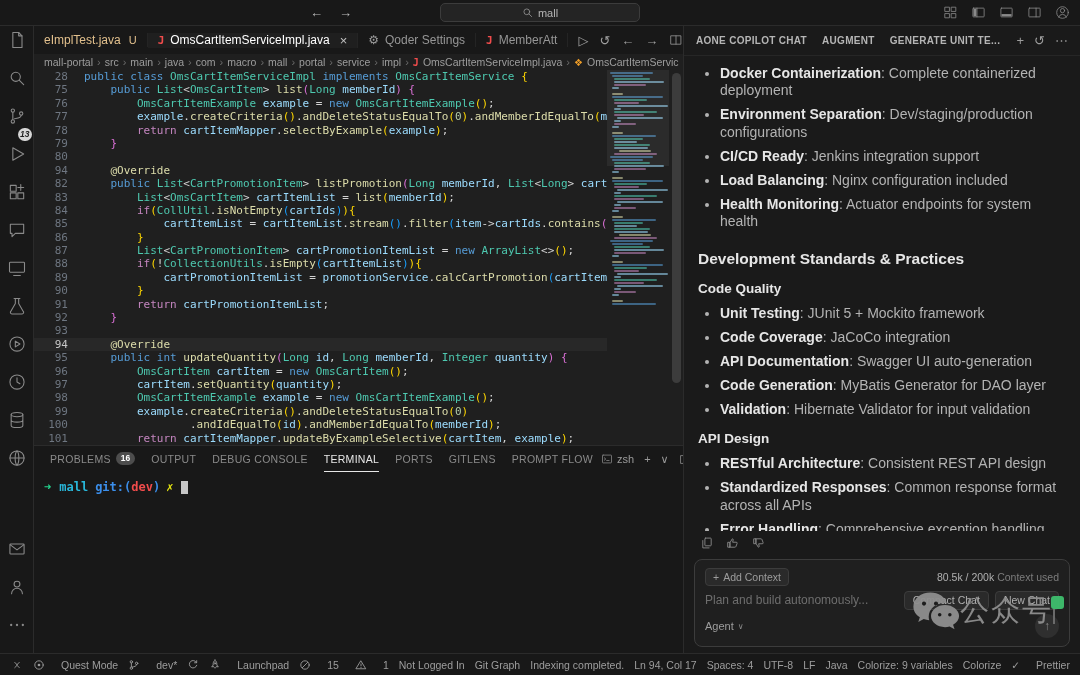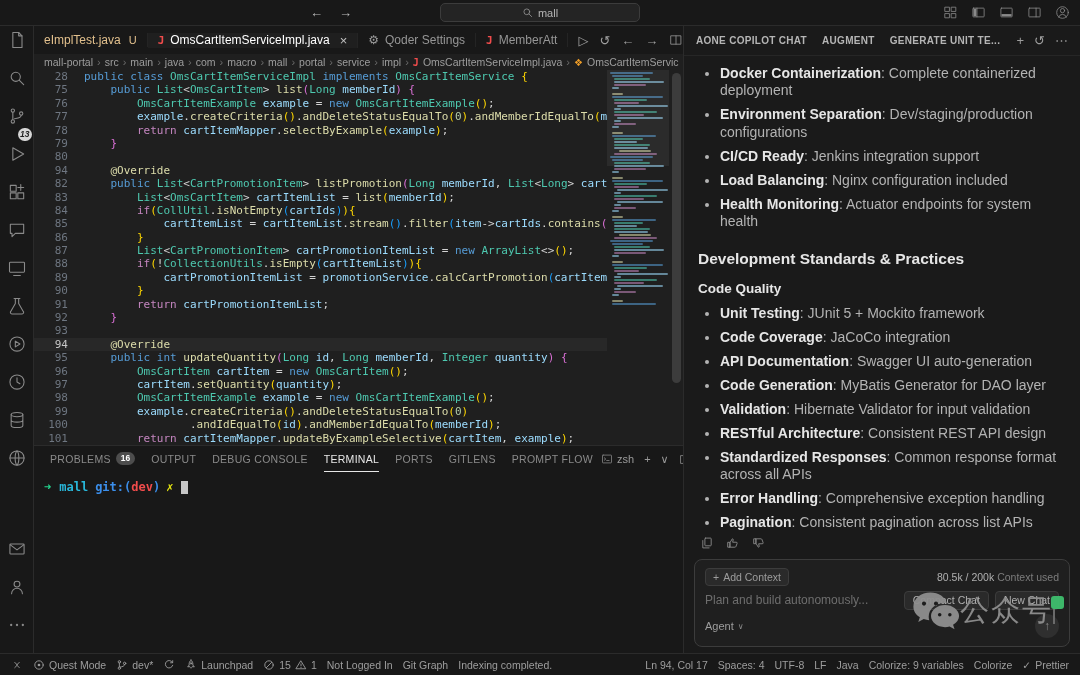--- a/index.html
+++ b/index.html
@@ -125,21 +125,21 @@
   .wm-bar{width:2px;height:26px;background:#6f6f6f;}
   .wm-en{font-size:31px;color:#8f8f8f;font-weight:500;letter-spacing:1px;}
   .wm-badge{width:13px;height:13px;background:#3fbf6e;border-radius:3px;align-self:flex-start;
     margin:5px 0 0 -4px;}
 
   
   .statusbar{height:22px;flex:none;background:#181818;border-top:1px solid #2b2b2b;
     display:flex;align-items:center;font-size:10.5px;color:#9d9d9d;padding:0 6px;}
   .sb-left,.sb-right{display:flex;align-items:center;height:100%;}
   .sb-right{margin-left:auto;}
-  .sbitem{display:flex;align-items:center;gap:4px;padding:0 5px;height:100%;white-space:nowrap;}
+  .sbitem{display:flex;align-items:center;gap:16px;padding:0 5px;height:100%;white-space:nowrap;}
   .sbico{display:flex;align-items:center;}
   .sbico svg *{stroke:#9d9d9d;fill:none;stroke-width:1.2;stroke-linecap:round;stroke-linejoin:round;}
 </style>
 </head>
 <body>
 
 <div class="app">
 
   <div class="titlebar">
     <div class="nav-arrows">
@@ -576,20 +576,21 @@
           </ul>
           <h2 class="chead big">Development Standards &amp; Practices</h2>
           <h3 class="chead">Code Quality</h3>
           <ul class="cbullets">
             <li><b>Unit Testing</b><span>: JUnit 5 + Mockito framework</span></li>
             <li><b>Code Coverage</b><span>: JaCoCo integration</span></li>
             <li><b>API Documentation</b><span>: Swagger UI auto-generation</span></li>
             <li><b>Code Generation</b><span>: MyBatis Generator for DAO layer</span></li>
             <li><b>Validation</b><span>: Hibernate Validator for input validation</span></li>
           </ul>
+          <h3 class="chead">API Design</h3>
           <ul class="cbullets">
             <li><b>RESTful Architecture</b><span>: Consistent REST API design</span></li>
             <li><b>Standardized Responses</b><span>: Common response format across all APIs</span></li>
             <li><b>Error Handling</b><span>: Comprehensive exception handling</span></li>
             <li><b>Pagination</b><span>: Consistent pagination across list APIs</span></li>
             <li><b>Version Control</b><span>: API versioning strategy</span></li>
           </ul>
         </div>
       <div class="feedback">
         <span class="fbico">

